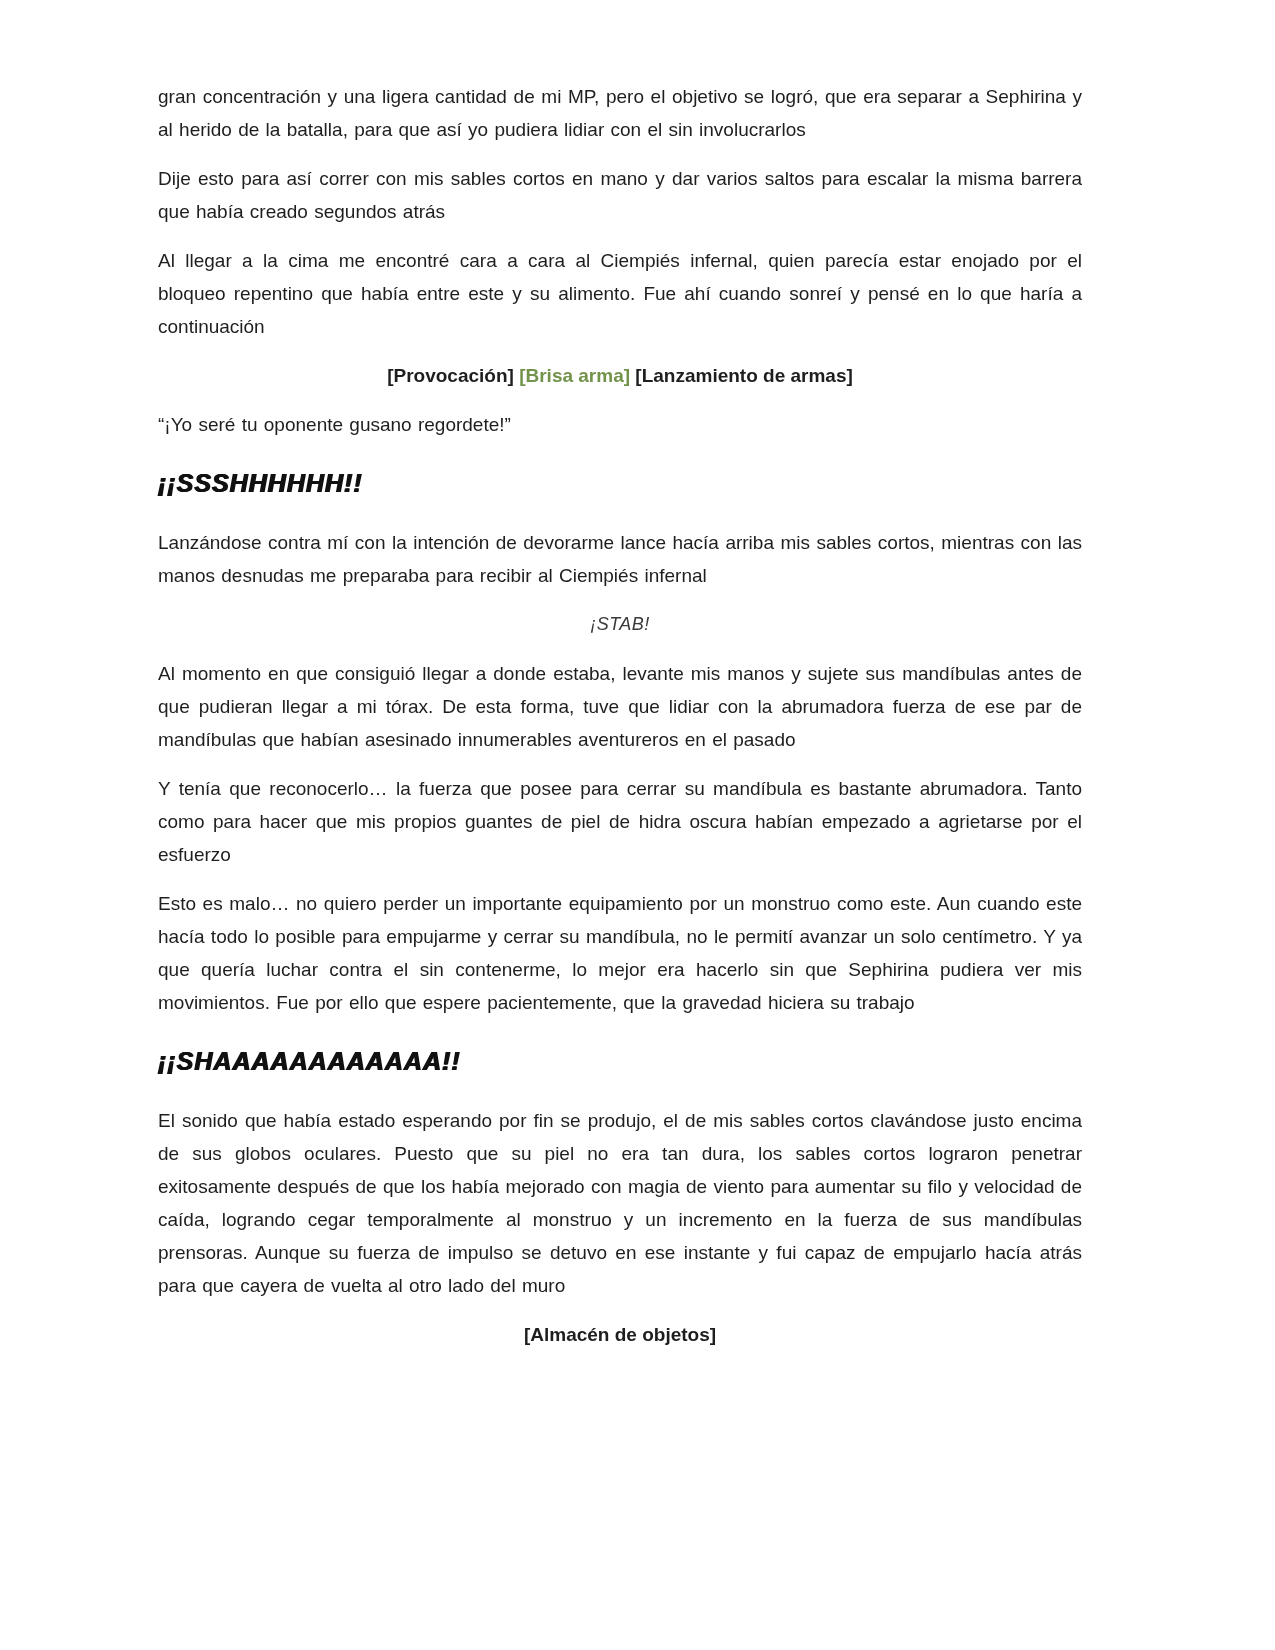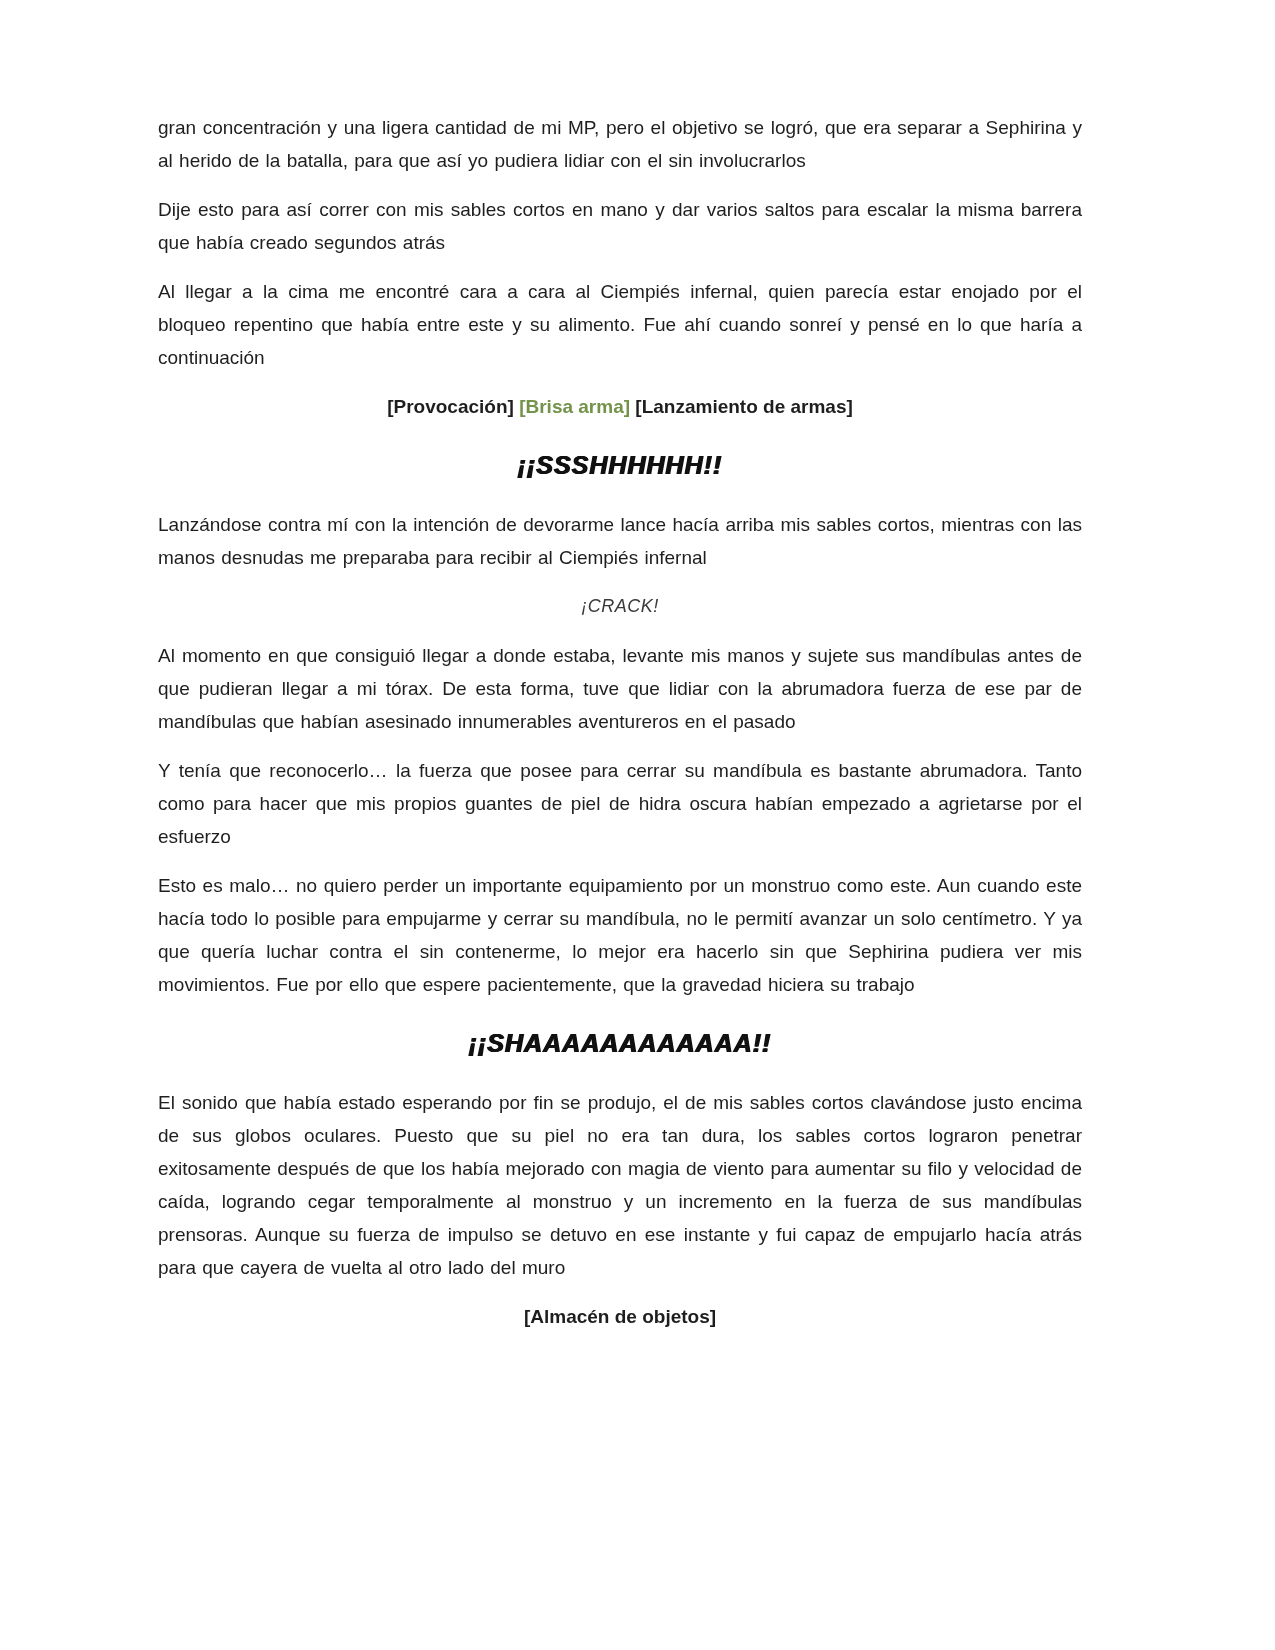--- a/index.html
+++ b/index.html
@@ -14,21 +14,21 @@
   body{
     width:1275px;height:1650px;
     font-family:"Liberation Sans","DejaVu Sans",sans-serif;
     color:var(--text-color);
     background:var(--page-bg);
     overflow:hidden;
   }
   .page{
     width:1275px;height:1650px;
     background:var(--page-bg);
-    padding:111px 193px 0 158px;
+    padding:80px 193px 0 158px;
   }
   .para{
     font-size:19px;
     line-height:33px;
     margin-bottom:16px;
     text-align:justify;
     color:var(--text-color);
     word-spacing:1px;
   }
   .para.no-justify{text-align:left;}
@@ -38,21 +38,20 @@
     margin-bottom:16px;
     text-align:center;
     font-weight:bold;
     color:var(--text-color);
   }
   .center-bold .seg-green{color:var(--skill-green);}
   .sfx{
     font-size:25px;
     line-height:33px;
     margin:26px 0 26px 0;
-    text-align:center;
     font-weight:bold;
     font-style:italic;
     color:var(--sfx-color);
     letter-spacing:1px;
     text-shadow:0.7px 0 0 currentColor,-0.7px 0 0 currentColor;
   }
   .sfx-small{
     font-size:18px;
     line-height:33px;
     margin:8px 0 16px 0;
@@ -70,26 +69,27 @@
 
   <p class="para">gran concentración y una ligera cantidad de mi MP, pero el objetivo se logró, que era separar a Sephirina y al herido de la batalla, para que así yo pudiera lidiar con el sin involucrarlos</p>
 
 
   <p class="para">Dije esto para así correr con mis sables cortos en mano y dar varios saltos para escalar la misma barrera que había creado segundos atrás</p>
 
   <p class="para">Al llegar a la cima me encontré cara a cara al Ciempiés infernal, quien parecía estar enojado por el bloqueo repentino que había entre este y su alimento. Fue ahí cuando sonreí y pensé en lo que haría a continuación</p>
 
   <p class="center-bold"><span>[Provocación] </span><span class="seg-green">[Brisa arma]</span><span> [Lanzamiento de armas]</span></p>
 
+  <p class="para no-justify">“¡Yo seré tu oponente gusano regordete!”</p>
 
   <p class="sfx">¡¡SSSHHHHHH!!</p>
 
   <p class="para">Lanzándose contra mí con la intención de devorarme lance hacía arriba mis sables cortos, mientras con las manos desnudas me preparaba para recibir al Ciempiés infernal</p>
 
-  <p class="sfx-small">¡CRACK!</p>
+  <p class="sfx-small">¡STAB!</p>
 
   <p class="para">Al momento en que consiguió llegar a donde estaba, levante mis manos y sujete sus mandíbulas antes de que pudieran llegar a mi tórax. De esta forma, tuve que lidiar con la abrumadora fuerza de ese par de mandíbulas que habían asesinado innumerables aventureros en el pasado</p>
 
   <p class="para">Y tenía que reconocerlo… la fuerza que posee para cerrar su mandíbula es bastante abrumadora. Tanto como para hacer que mis propios guantes de piel de hidra oscura habían empezado a agrietarse por el esfuerzo</p>
 
   <p class="para">Esto es malo… no quiero perder un importante equipamiento por un monstruo como este. Aun cuando este hacía todo lo posible para empujarme y cerrar su mandíbula, no le permití avanzar un solo centímetro. Y ya que quería luchar contra el sin contenerme, lo mejor era hacerlo sin que Sephirina pudiera ver mis movimientos. Fue por ello que espere pacientemente, que la gravedad hiciera su trabajo</p>
 
 
   <p class="sfx">¡¡SHAAAAAAAAAAAA!!</p>
 

